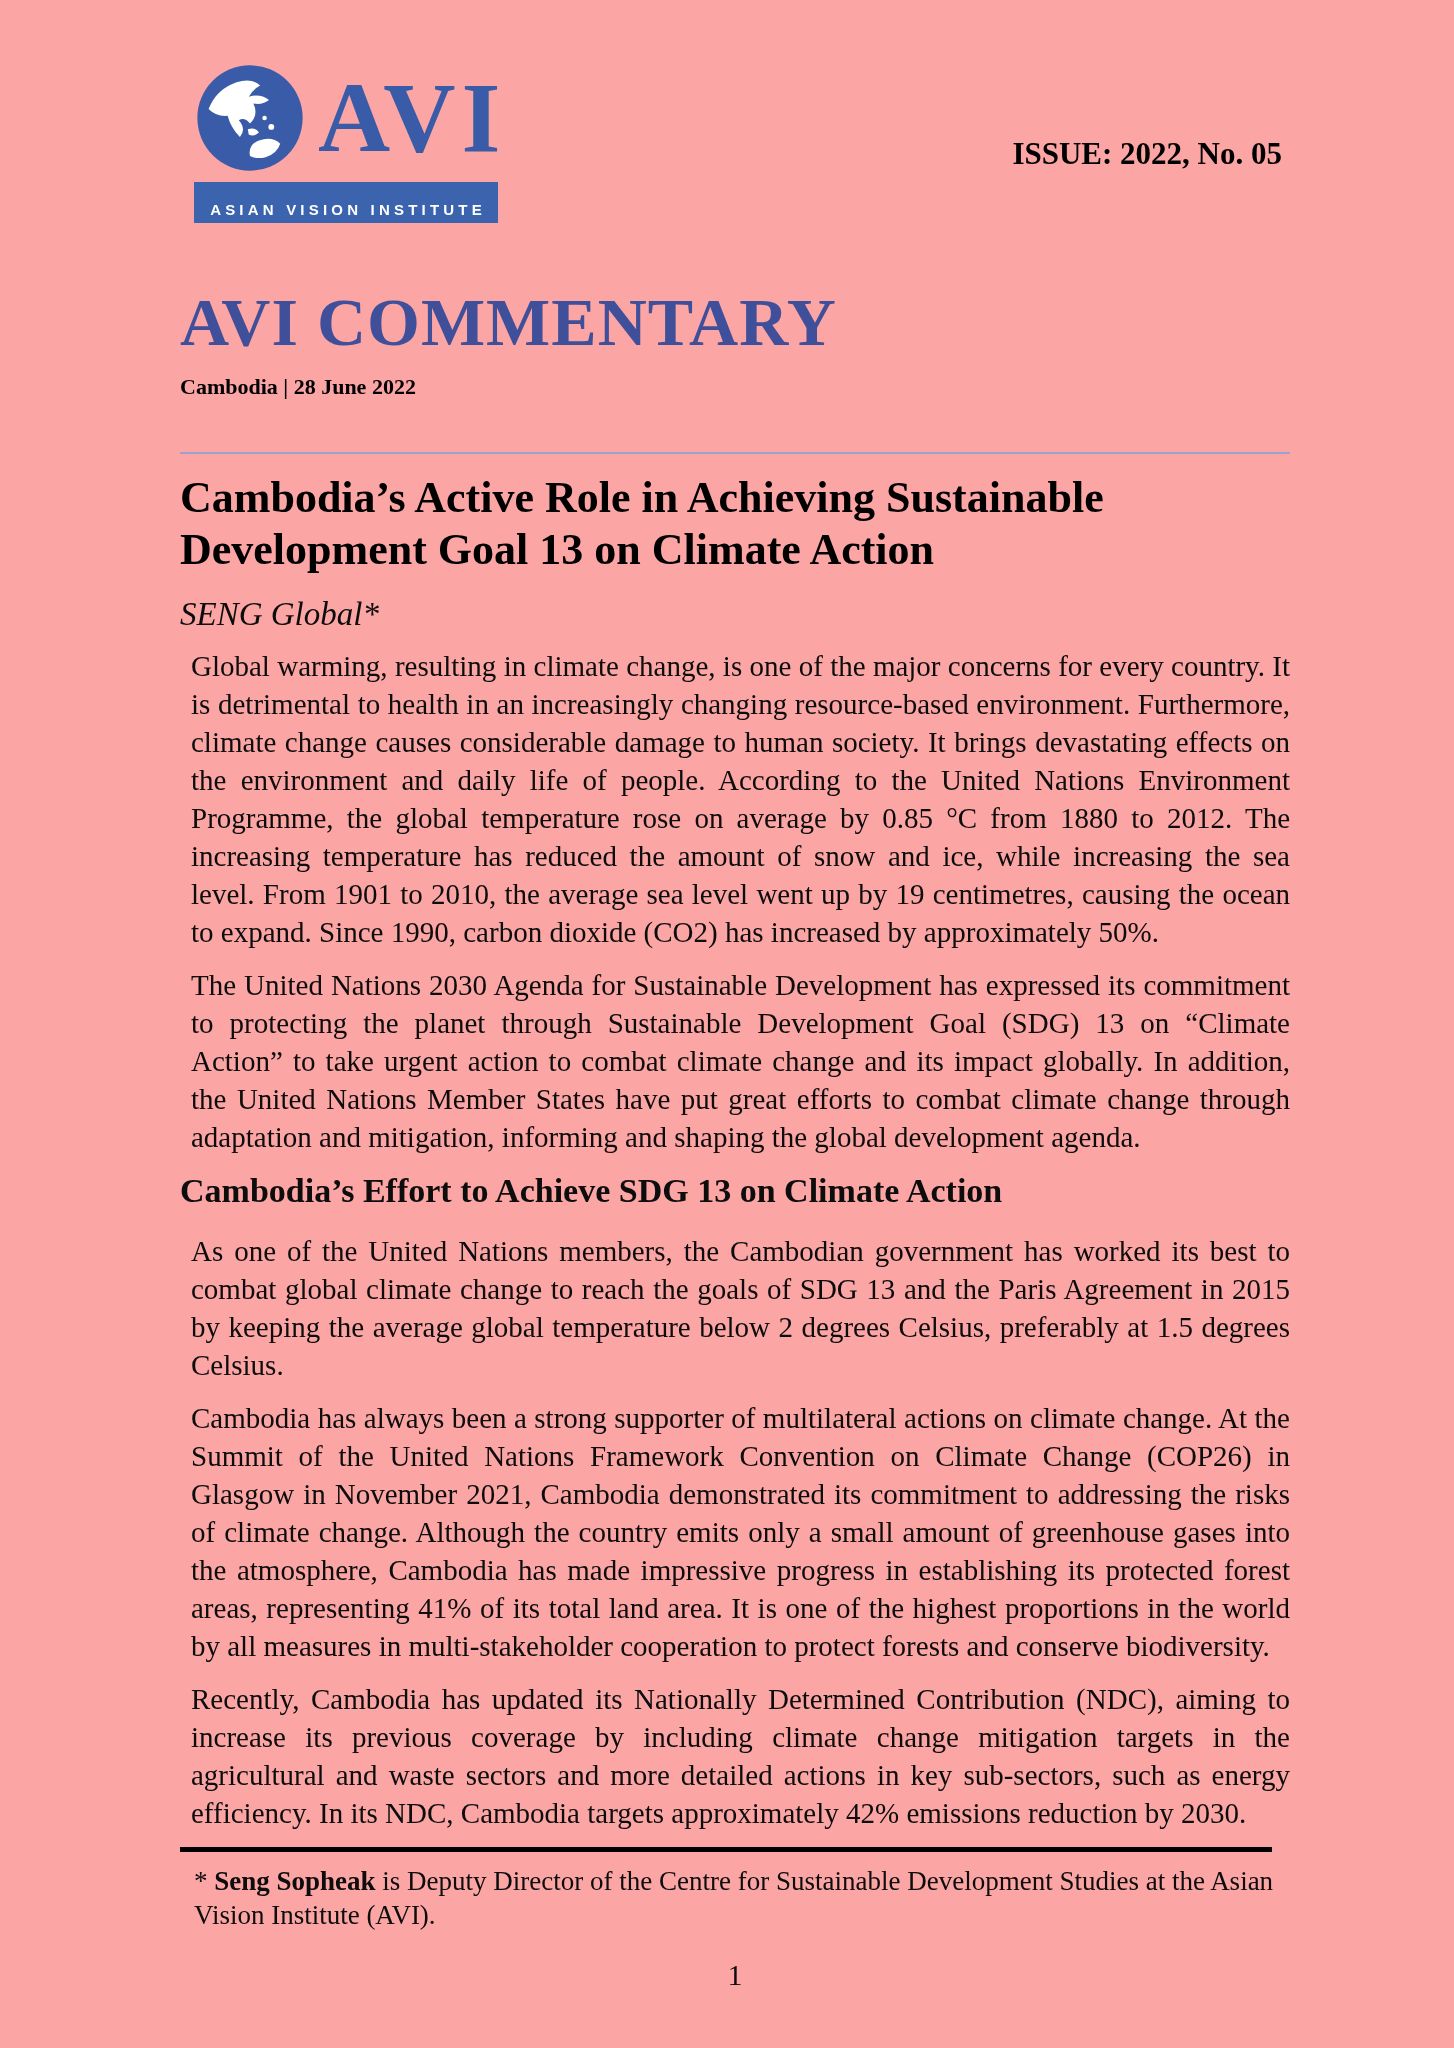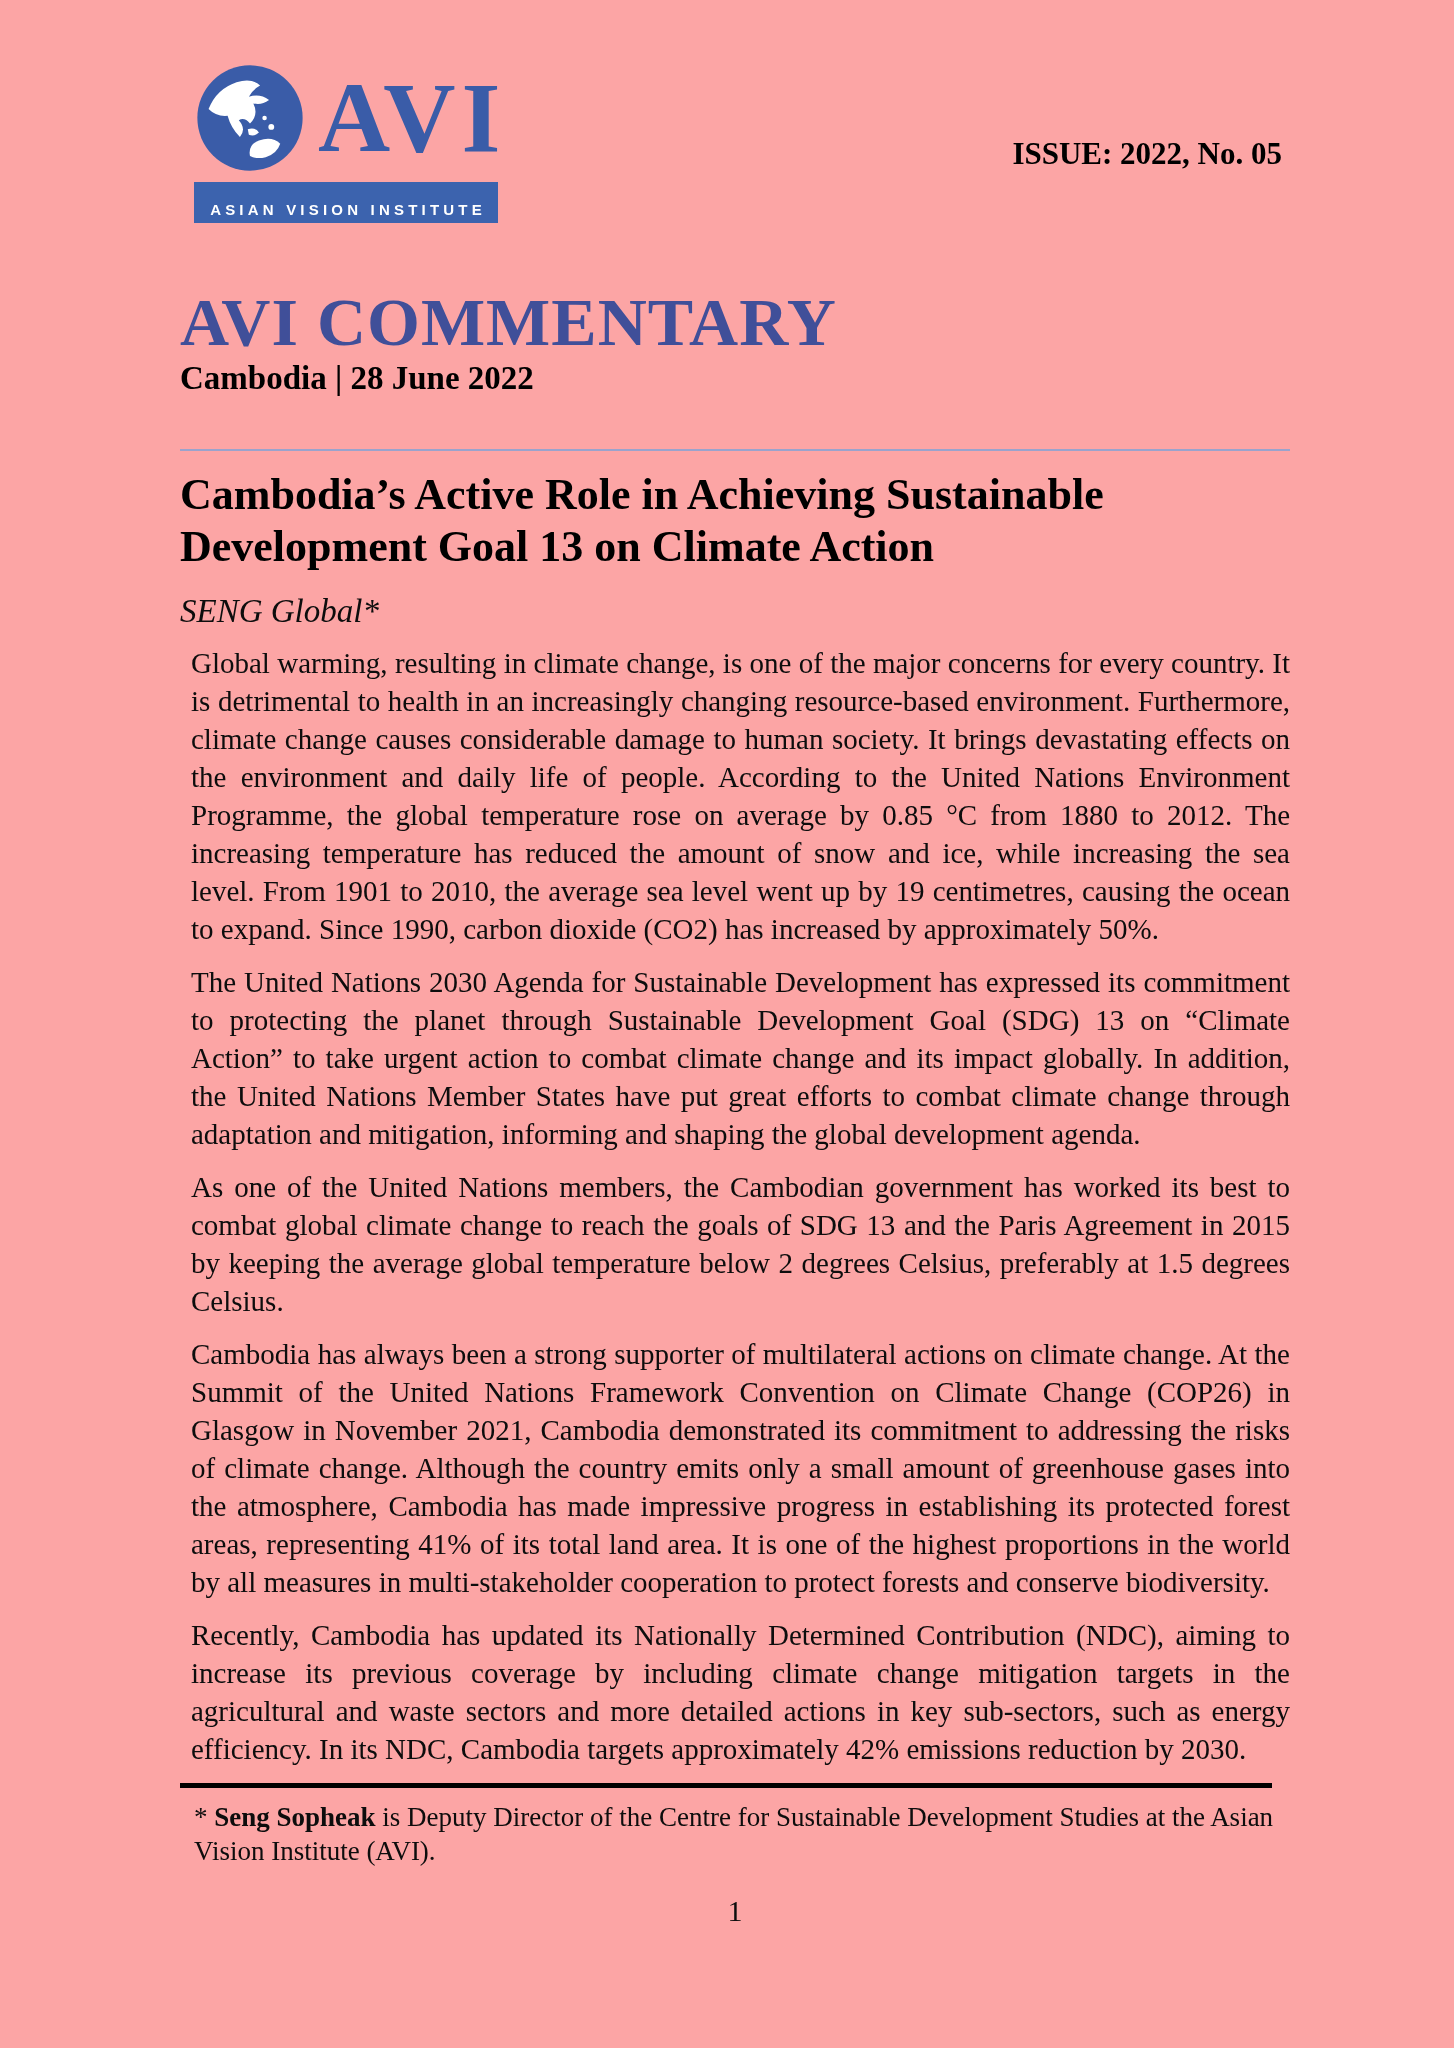--- a/index.html
+++ b/index.html
@@ -35,21 +35,21 @@
     position:absolute;top:74px;right:8px;
     font-size:31px;font-weight:700;color:#000;
     white-space:nowrap;
   }
   
   .masthead{
     margin:64px 0 0 0;
     font-size:68px;font-weight:700;color:#404f99;
     letter-spacing:1px;line-height:1.05;
   }
-  .dateline{margin-top:2px;font-size:33px;font-weight:700;color:#000;}
+  .dateline{margin-top:16px;font-size:22px;font-weight:700;color:#000;}
   .thin-rule{
     border:none;height:2px;background:#9aa3cc;
     margin:52px 0 0 0;
   }
   
   .article-title{
     margin:18px 0 0 0;max-width:1060px;
     font-size:44px;font-weight:700;color:#000;line-height:1.18;
   }
   .author{margin-top:20px;font-size:33px;font-style:italic;}
@@ -105,20 +105,21 @@
   <div class="dateline">Cambodia | 28 June 2022</div>
 
   <hr class="thin-rule">
 
   <h2 class="article-title">Cambodia’s Active Role in Achieving Sustainable Development Goal 13 on Climate Action</h2>
   <div class="author">SENG Global*</div>
 
   <div class="body-copy">
     <p>Global warming, resulting in climate change, is one of the major concerns for every country. It is detrimental to health in an increasingly changing resource-based environment. Furthermore, climate change causes considerable damage to human society. It brings devastating effects on the environment and daily life of people. According to the United Nations Environment Programme, the global temperature rose on average by 0.85 °C from 1880 to 2012. The increasing temperature has reduced the amount of snow and ice, while increasing the sea level. From 1901 to 2010, the average sea level went up by 19 centimetres, causing the ocean to expand. Since 1990, carbon dioxide (CO2) has increased by approximately 50%.</p>
     <p>The United Nations 2030 Agenda for Sustainable Development has expressed its commitment to protecting the planet through Sustainable Development Goal (SDG) 13 on “Climate Action” to take urgent action to combat climate change and its impact globally. In addition, the United Nations Member States have put great efforts to combat climate change through adaptation and mitigation, informing and shaping the global development agenda.</p>
+    <h3 class="section-heading">Cambodia’s Effort to Achieve SDG 13 on Climate Action</h3>
     <p>As one of the United Nations members, the Cambodian government has worked its best to combat global climate change to reach the goals of SDG 13 and the Paris Agreement in 2015 by keeping the average global temperature below 2 degrees Celsius, preferably at 1.5 degrees Celsius.</p>
     <p>Cambodia has always been a strong supporter of multilateral actions on climate change. At the Summit of the United Nations Framework Convention on Climate Change (COP26) in Glasgow in November 2021, Cambodia demonstrated its commitment to addressing the risks of climate change. Although the country emits only a small amount of greenhouse gases into the atmosphere, Cambodia has made impressive progress in establishing its protected forest areas, representing 41% of its total land area. It is one of the highest proportions in the world by all measures in multi-stakeholder cooperation to protect forests and conserve biodiversity.</p>
     <p>Recently, Cambodia has updated its Nationally Determined Contribution (NDC), aiming to increase its previous coverage by including climate change mitigation targets in the agricultural and waste sectors and more detailed actions in key sub-sectors, such as energy efficiency. In its NDC, Cambodia targets approximately 42% emissions reduction by 2030.</p>
   </div>
 
   <div class="footnote-sep"></div>
   <div class="footnote"><span>* </span><span class="fn-name">Seng Sopheak</span><span> is Deputy Director of the Centre for Sustainable Development Studies at the Asian Vision Institute (AVI).</span></div>
 
   <div class="page-number">1</div>
 

